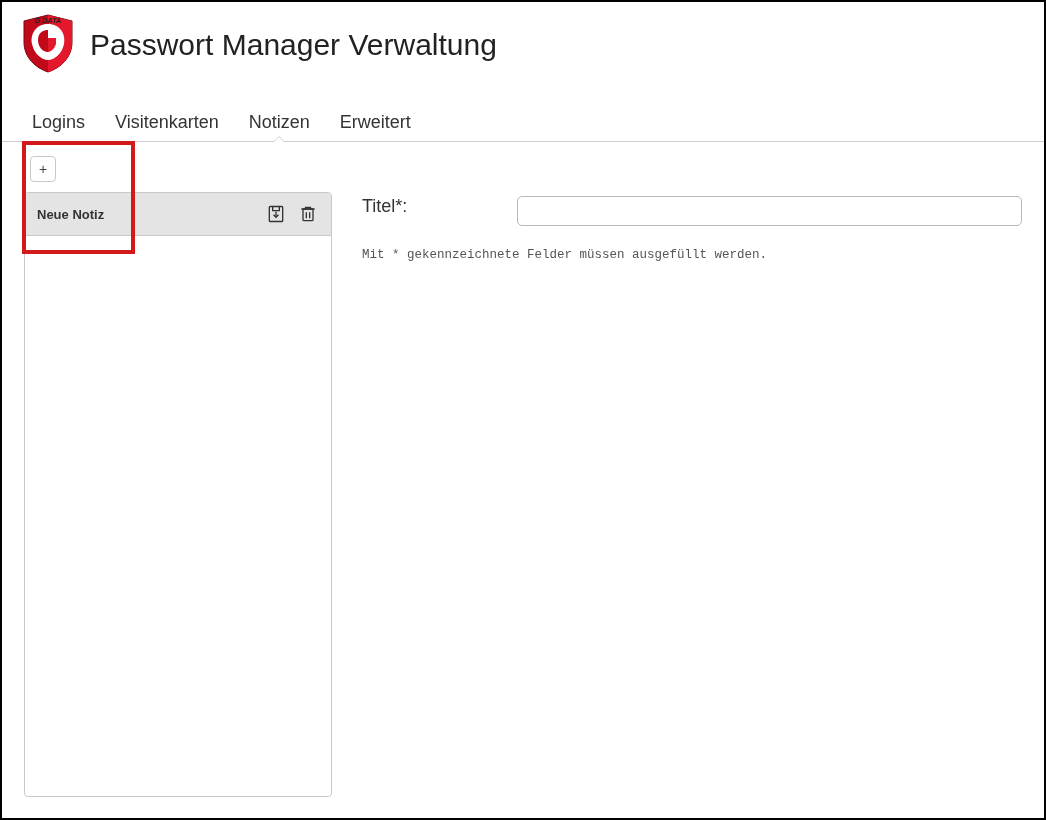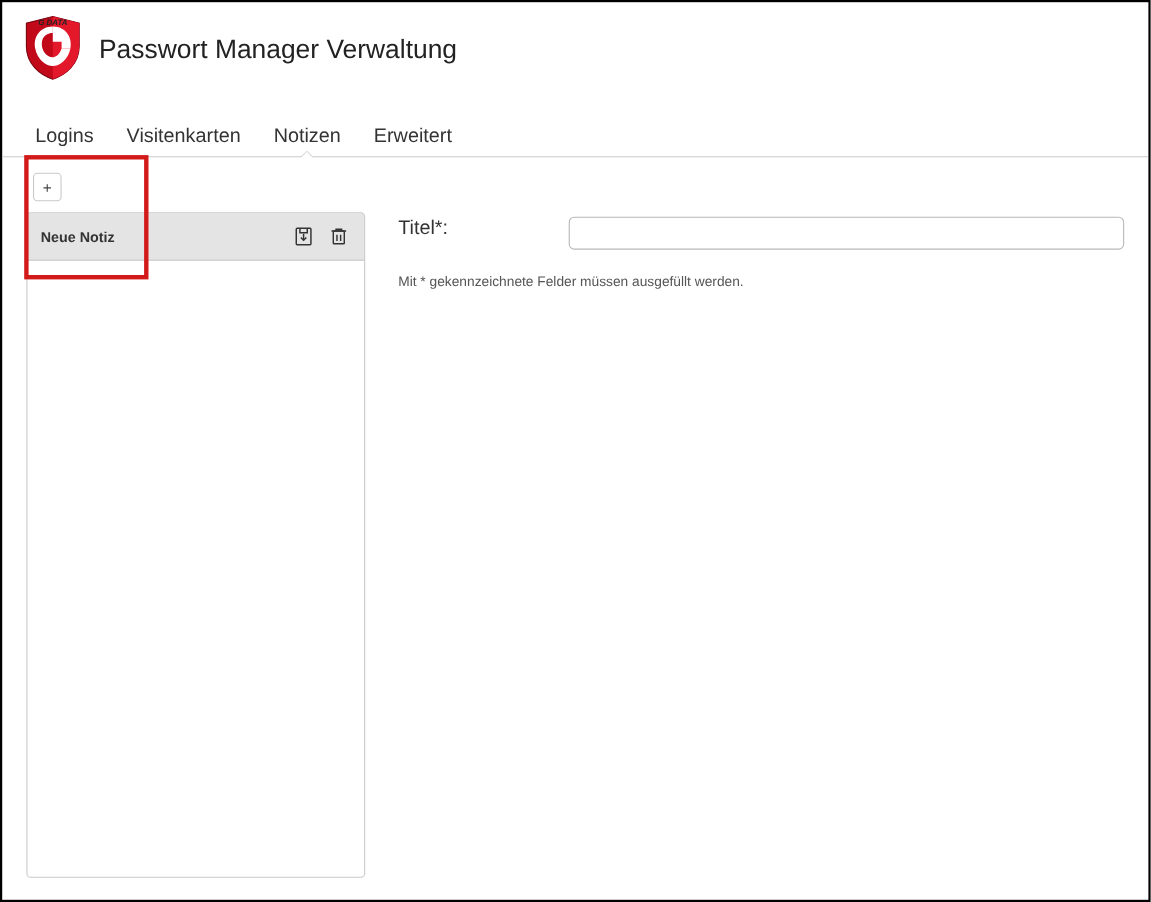--- a/index.html
+++ b/index.html
@@ -14,21 +14,21 @@
     overflow: hidden;
   }
   .header {
     display: flex;
     align-items: center;
     padding: 10px 18px 0 18px;
     gap: 14px;
   }
   .logo svg { width: 56px; height: 62px; }
   .page-title {
-    font-size: 24px;
+    font-size: 30px;
     font-weight: 400;
     color: #222;
   }
   .tabs {
     display: flex;
     gap: 26px;
     padding: 0 28px;
     margin-top: 28px;
     border-bottom: 1px solid #cfcfcf;
     align-items: flex-end;
@@ -151,20 +151,21 @@
     border-radius: 5px;
     padding: 6px 8px;
     font-size: 13px;
     font-family: inherit;
     resize: both;
   }
   .hint {
     font-size: 12.5px;
     color: #555;
     margin-top: 8px;
+    font-family: Liberation Mono, monospace;
   }
   .highlight-box {
     position: absolute;
     left: 20px;
     top: 139px;
     width: 113px;
     height: 113px;
     border: 4px solid #d31a1a;
     pointer-events: none;
   }

